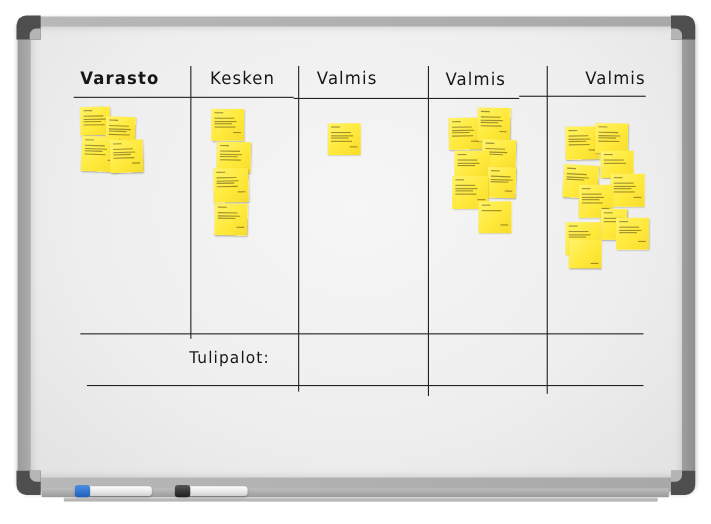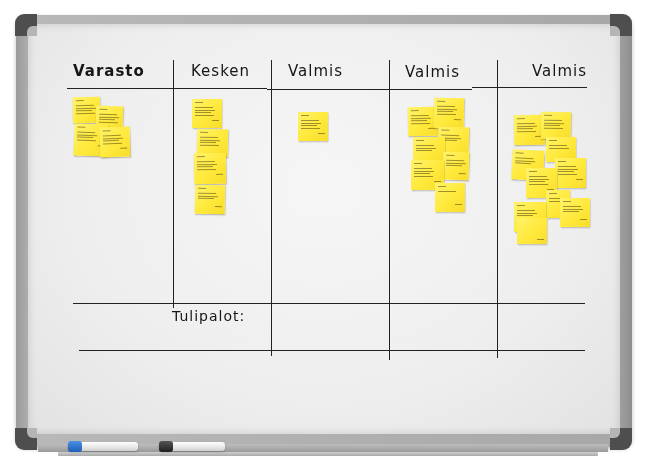--- a/index.html
+++ b/index.html
@@ -103,21 +103,21 @@
   <div class="line hline" style="left:472px; top:87px; width:115px;"></div>
 
   <div class="line vline" style="left:173px; top:60px; height:248px;"></div>
   <div class="line vline" style="left:271px; top:60px; height:296px;"></div>
   <div class="line vline" style="left:389px; top:60px; height:300px;"></div>
   <div class="line vline" style="left:497px; top:60px; height:298px;"></div>
 
   <div class="line hline" style="left:73px; top:303px; width:512px;"></div>
   <div class="line hline" style="left:79px; top:350px; width:506px;"></div>
 
-  <div class="hand" style="left:172px; top:308px; font-size:14px;">Tulipalot:</div>
+  <div class="hand" style="left:172px; top:318px; font-size:14px;">Tulipalot:</div>
 
   <div class="note" style="left:73px; top:97px; transform:rotate(-1deg);">
       <i class="ln d"></i>
       <i class="ln a"></i>
       <i class="ln b"></i>
       <i class="ln c"></i>
       <i class="ln e"></i>
     </div>
   <div class="note" style="left:96px; top:106px; transform:rotate(2deg);">
       <i class="ln d"></i>

